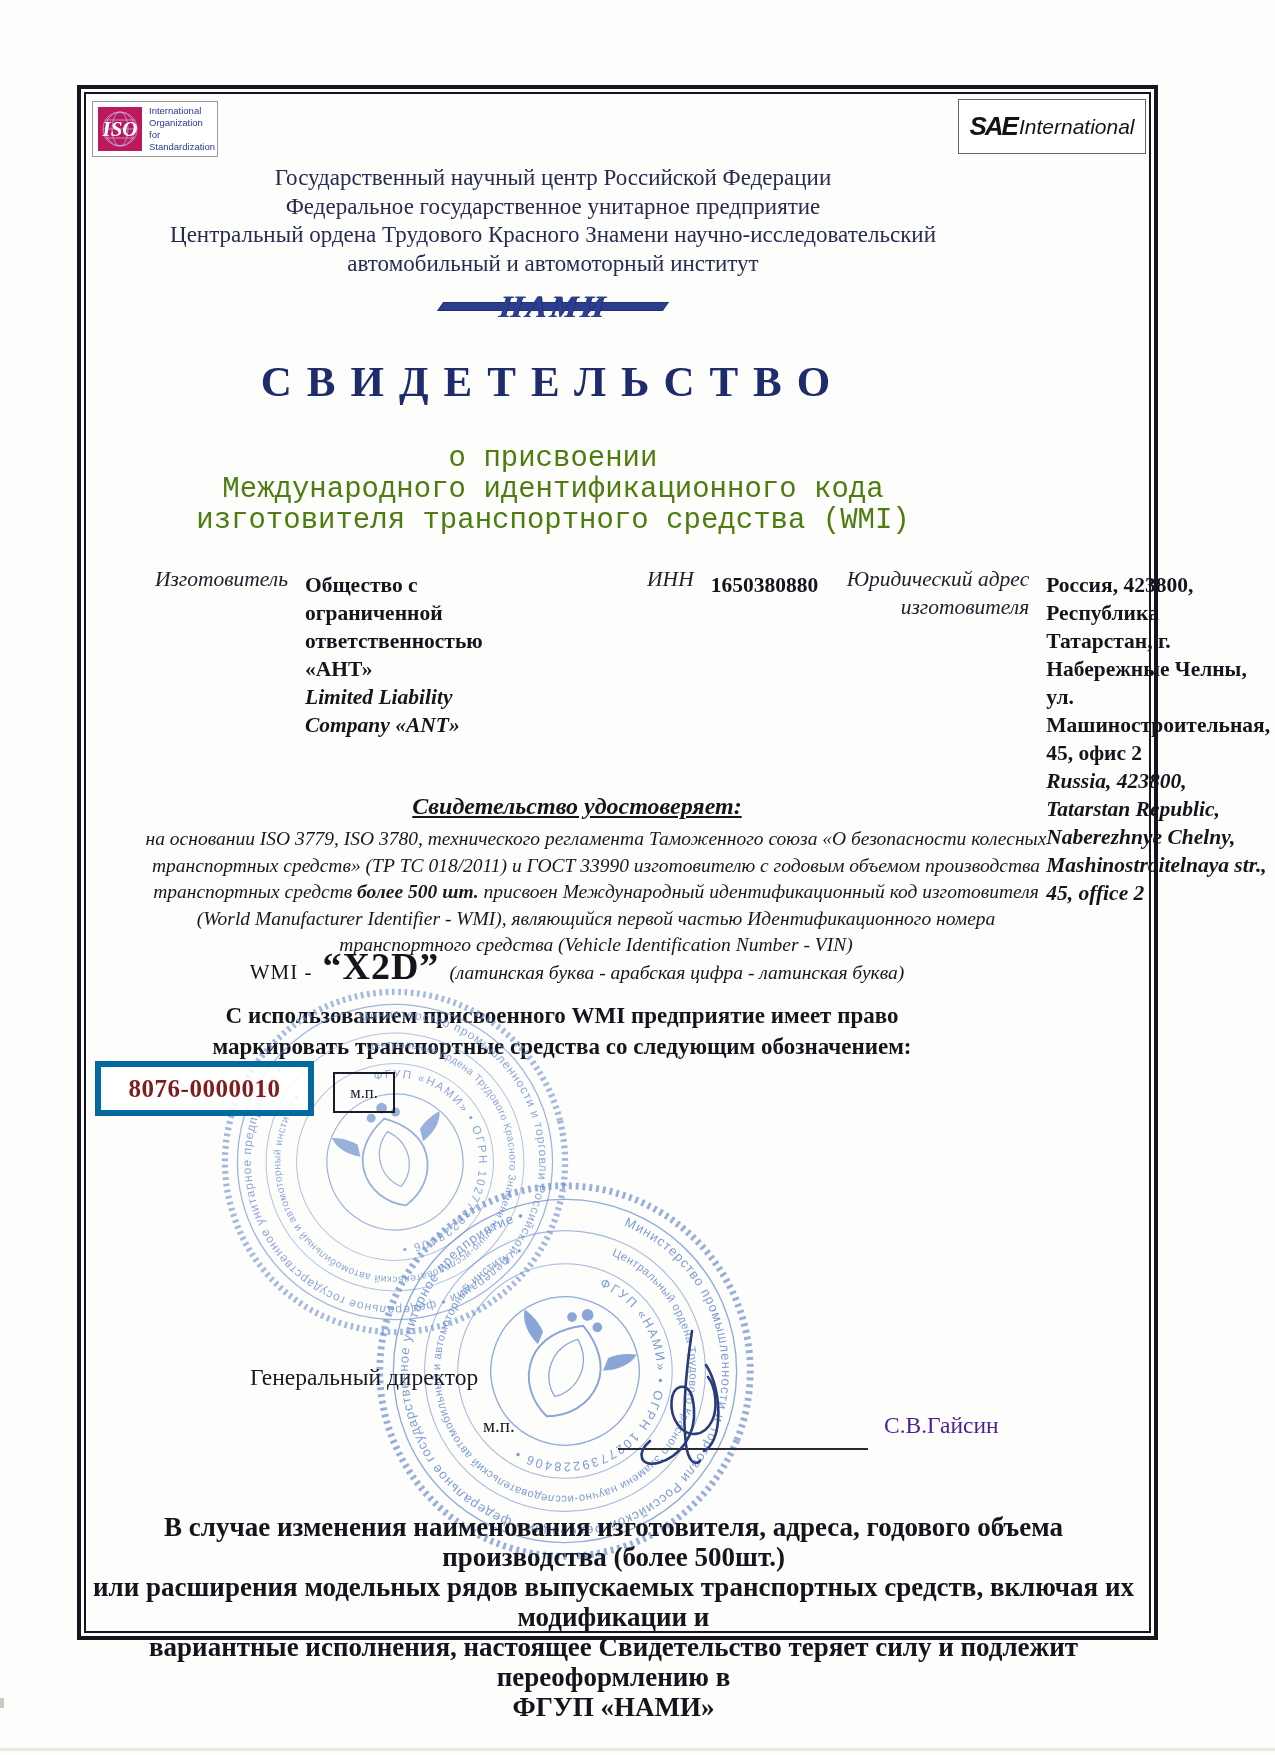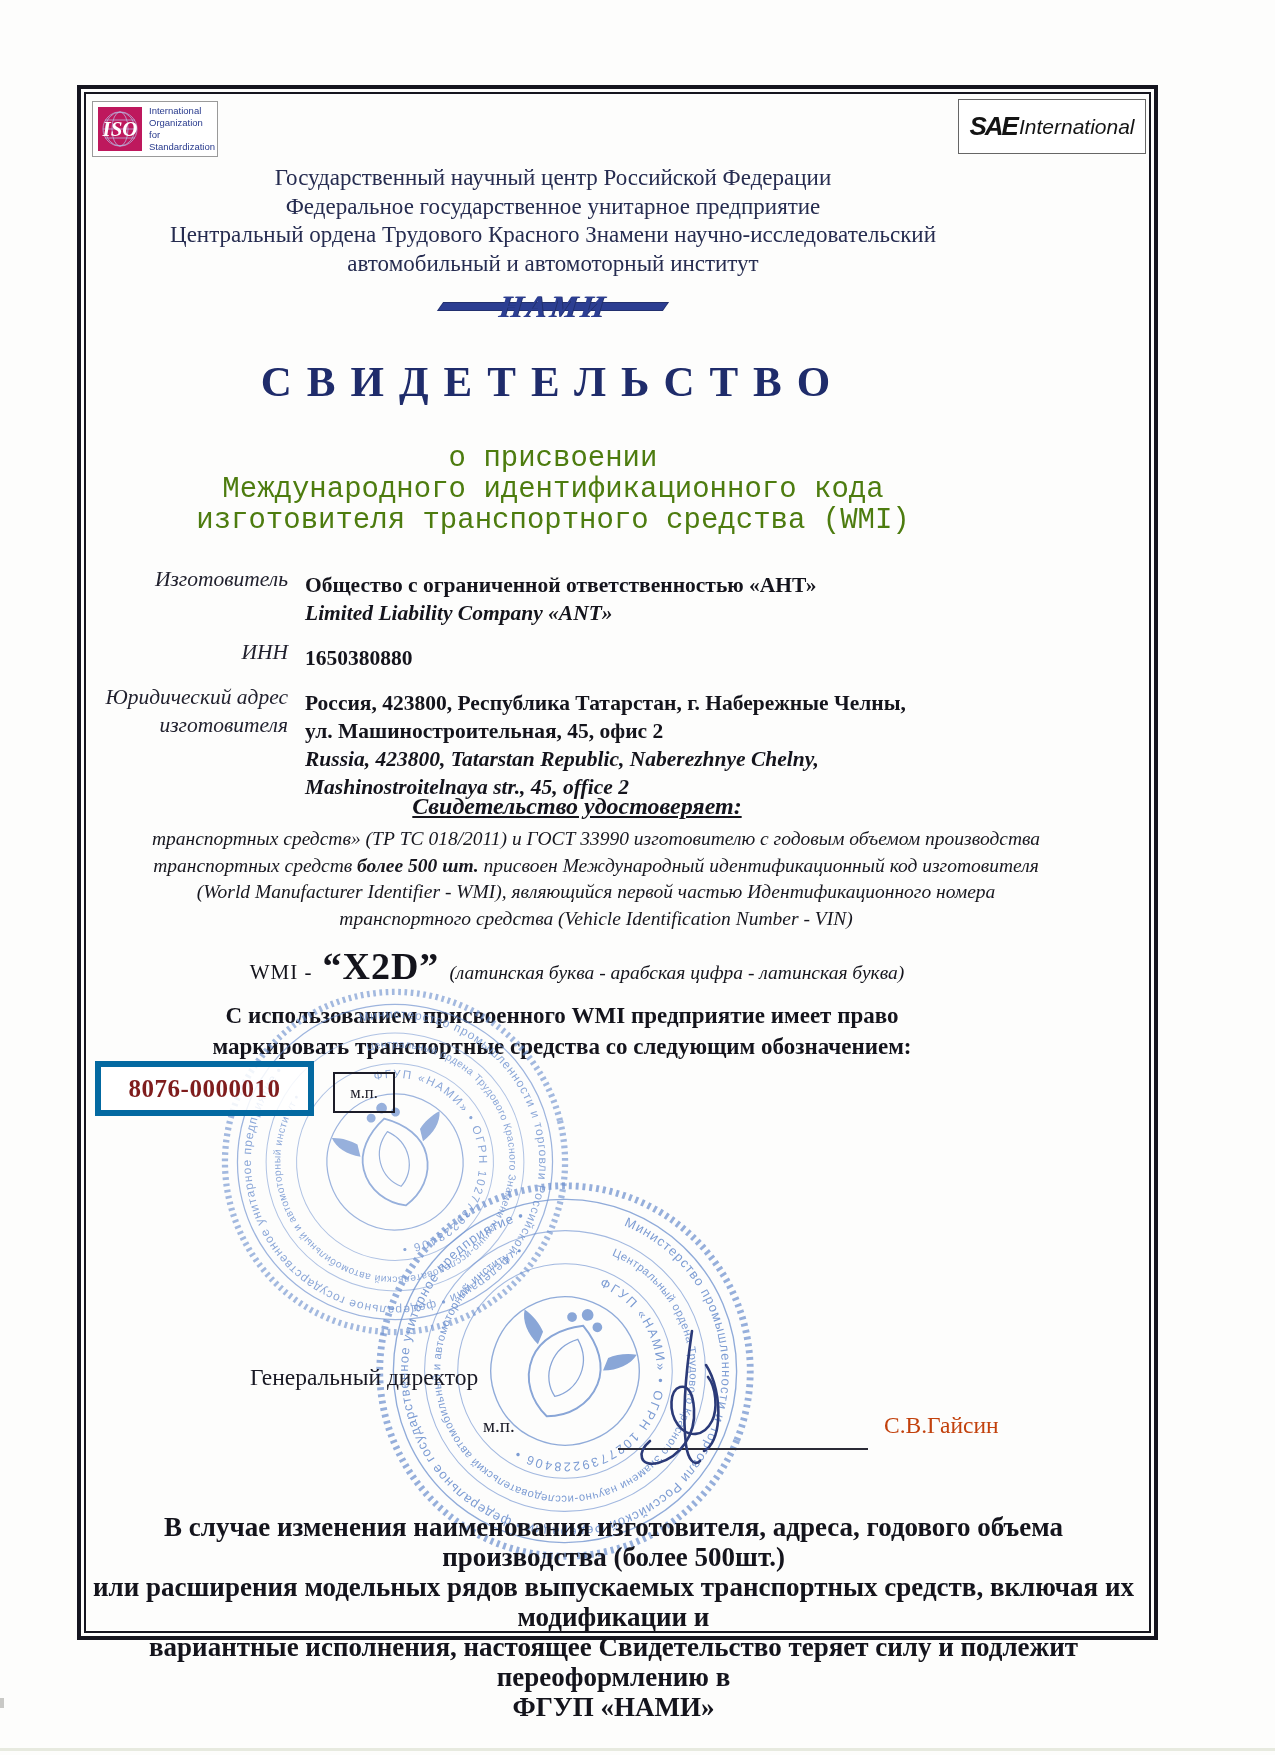--- a/index.html
+++ b/index.html
@@ -32,21 +32,21 @@
   .nami-line{position:absolute;left:-58px;right:-58px;top:14px;height:7px;background:#2c3e92;
              transform:skewX(-35deg);box-shadow:0 0 0 1px #22306f;}
   .nami-text{position:relative;z-index:1;font-family:"Liberation Serif",serif;font-weight:bold;font-style:italic;
              font-size:31px;letter-spacing:3px;color:#2c3e92;text-shadow:1px 0 #22306f;transform:skewX(-6deg);}
   
   .cert-title{position:absolute;left:77px;top:357px;width:952px;text-align:center;
               font-weight:bold;font-size:43px;letter-spacing:15px;color:#1f2c6b;}
   .subtitle{position:absolute;left:77px;top:443px;width:952px;text-align:center;
             font-size:29px;line-height:31px;color:#4d7c0f;font-family:Liberation Mono, monospace;}
   
-  .fields{position:absolute;left:88px;top:565px;width:1010px;display:flex;flex-direction:column;gap:11px;}
+  .fields{position:absolute;left:88px;top:565px;width:1010px;display:flex;gap:11px;}
   .field-row{display:flex;}
   .field-label{width:200px;flex:0 0 auto;text-align:right;font-style:italic;font-size:21.5px;
                line-height:28px;color:#21212e;padding-right:17px;}
   .field-value{font-size:21.5px;line-height:28px;color:#14141c;font-weight:bold;margin-top:6px;}
   .fv-italic{font-style:italic;}
   
   .certifies-heading{position:absolute;left:77px;top:793px;width:1000px;text-align:center;
                      font-weight:bold;font-style:italic;font-size:24px;color:#14141c;text-decoration:underline;}
   .certifies-body{position:absolute;left:86px;top:826px;width:1020px;text-align:center;
                   font-style:italic;font-size:19.5px;line-height:26.5px;color:#17171f;}
@@ -65,21 +65,21 @@
            font-weight:bold;font-size:25px;letter-spacing:.5px;color:#7f1d1d;z-index:3;}
   .mp-box{position:absolute;left:333px;top:1072px;width:58px;height:37px;border:2px solid #1c1c28;
           display:flex;align-items:center;justify-content:center;font-size:16.5px;color:#1c1c28;z-index:3;}
   
   .stamp{position:absolute;z-index:1;}
   
   .director{position:absolute;left:250px;top:1364px;font-size:23.5px;color:#191924;z-index:2;}
   .mp-plain{position:absolute;left:483px;top:1415px;font-size:19px;color:#20202c;z-index:2;}
   .sig-line{position:absolute;left:618px;top:1448px;width:250px;border-top:2px solid #2b2b36;z-index:2;}
   .sig-strokes{position:absolute;left:628px;top:1325px;z-index:3;}
-  .sig-name{position:absolute;left:884px;top:1412px;font-size:23.5px;color:#c2410c;z-index:2;}
+  .sig-name{position:absolute;left:884px;top:1412px;font-size:23.5px;color:#4c1d95;z-index:2;}
   
   .footer{position:absolute;left:86px;top:1512px;width:1055px;text-align:center;
           font-weight:bold;font-size:27px;line-height:30px;color:#14141c;z-index:2;}
   
   .scan-strip{position:absolute;left:0;top:1748px;width:1275px;height:3px;background:#e7eadf;}
   .scan-speck{position:absolute;left:0;top:1698px;width:4px;height:10px;background:#c9c9c6;}
 </style>
 </head>
 <body>
 
@@ -157,20 +157,21 @@
         <div>Россия, 423800, Республика Татарстан, г. Набережные Челны,</div>
         <div>ул. Машиностроительная, 45, офис 2</div>
         <div class="fv-italic">Russia, 423800, Tatarstan Republic, Naberezhnye Chelny,</div>
         <div class="fv-italic">Mashinostroitelnaya str., 45, office 2</div>
       </div>
     </div>
   </div>
 
   <div class="certifies-heading">Свидетельство удостоверяет:</div>
   <div class="certifies-body">
+    <div>на основании ISO 3779, ISO 3780, технического регламента Таможенного союза «О безопасности колесных</div>
     <div>транспортных средств» (ТР ТС 018/2011) и ГОСТ 33990 изготовителю с годовым объемом производства</div>
     <div><span>транспортных средств </span><b>более 500 шт.</b><span>  присвоен Международный идентификационный код изготовителя</span></div>
     <div>(World Manufacturer Identifier - WMI), являющийся первой частью Идентификационного номера</div>
     <div>транспортного средства (Vehicle Identification Number - VIN)</div>
   </div>
 
   <div class="wmi-line">
     <span class="wmi-prefix">WMI -</span>
     <span class="wmi-code">“X2D”</span>
     <span class="wmi-note">(латинская буква - арабская цифра - латинская буква)</span>

